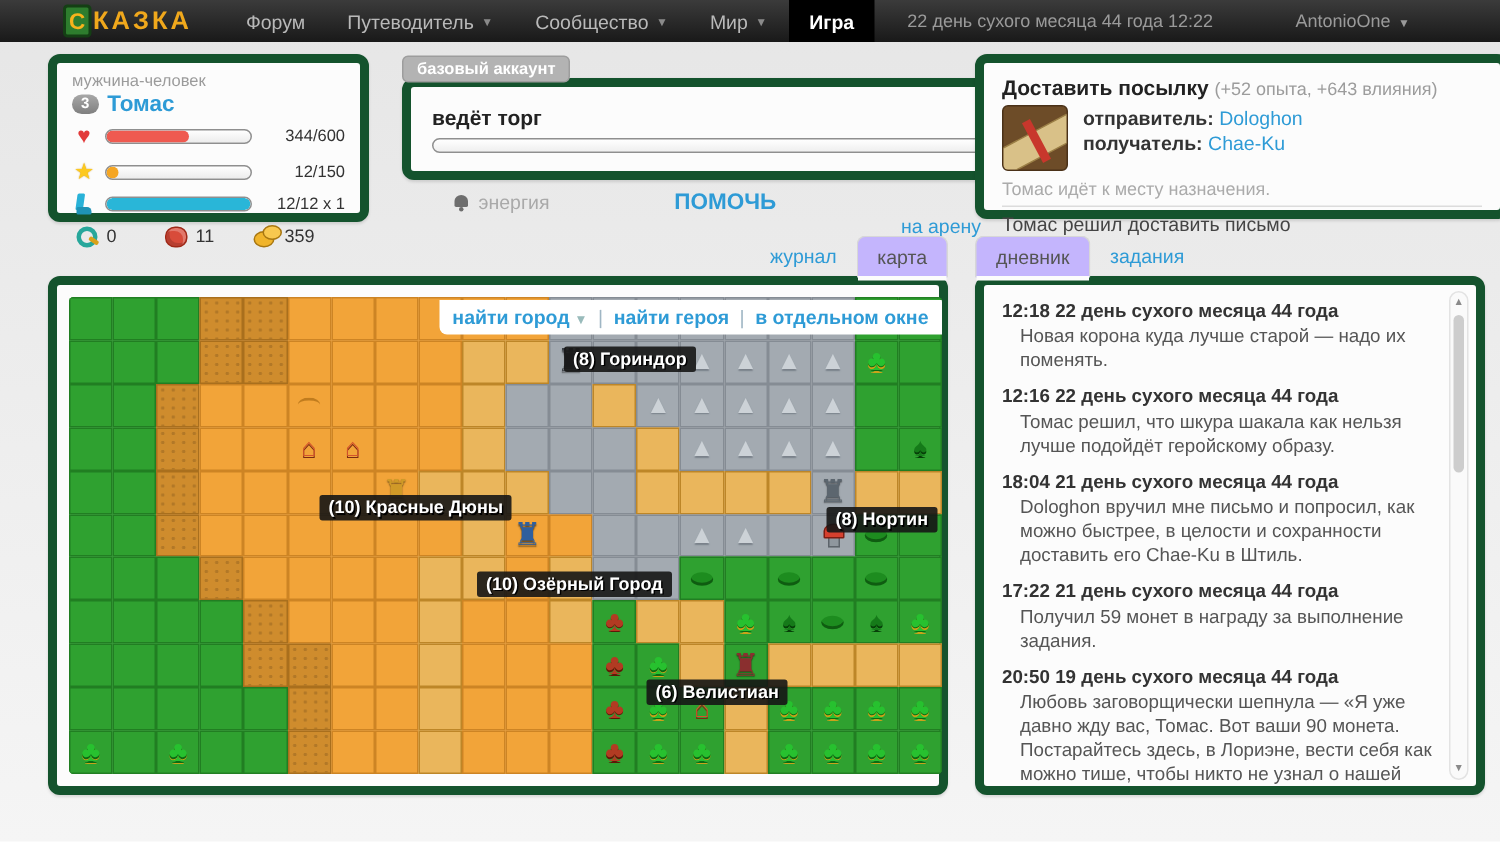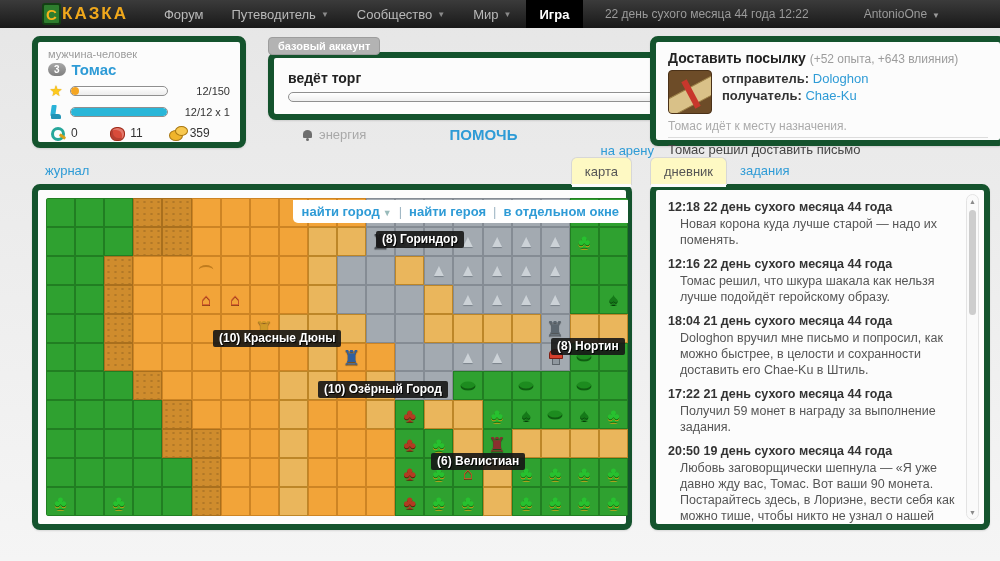--- a/index.html
+++ b/index.html
@@ -80,24 +80,24 @@
   .quest-icon::after { content:""; position:absolute; left:19px; top:8px; width:6px; height:30px; background:#c8372c; transform:rotate(-28deg); }
   .quest-line { font-size:13px; line-height:17px; }
   .quest-label { font-weight:bold; color:#333; }
   .quest-link { color:#2e9bd6; cursor:pointer; }
   .quest-status { color:#ababab; font-size:12px; margin-top:5px; }
   .quest-divider { border:none; border-top:1px solid #dcdcdc; margin:4px 0; }
   .quest-last { color:#444; font-size:13px; }
 
   
   .tabs { position:absolute; top:157px; height:28px; display:flex; align-items:flex-end; z-index:6; }
-  .tabs-left { left:32px; width:600px; justify-content:space-between; }
+  .tabs-left { left:32px; width:600px; justify-content:flex-end; }
   .tabs-right { left:650px; }
   .tab { padding:6px 13px 7px; font-size:13px; color:#2e9bd6; cursor:pointer; border-radius:6px 6px 0 0; }
-  .tab.active { background:#fef9c3; border:1px solid #d7d7d7; border-bottom:none; color:#555; height:28px; position:relative; }
+  .tab.active { background:#c4b5fd; border:1px solid #d7d7d7; border-bottom:none; color:#555; height:28px; position:relative; }
   .tab.active::after { content:""; position:absolute; left:0; right:0; bottom:-2px; height:3px; background:#fcfcfc; }
 
   
   .map-card { left:32px; top:184px; width:600px; height:346px; padding:8px; z-index:4; }
   .map-area { position:relative; width:582px; height:318px; overflow:hidden; border-radius:3px; }
   .map-grid { display:grid; grid-template-columns:repeat(20,1fr); grid-template-rows:repeat(11,1fr); width:582px; height:318px; }
   .tile { position:relative; }
   .t-grass { background:#2fa130; border:1px solid #217e22; }
   .t-sand { background:#f2a439; border:1px solid #cd8424; }
   .t-darksand { background:#cf8c2d; border:1px solid #a96f1d; background-image:radial-gradient(rgba(0,0,0,.14) 1px, transparent 1.4px); background-size:7px 6px; }
@@ -157,20 +157,27 @@
   </div>
 
   <div class="card char-panel">
     <div class="char-race">мужчина-человек</div>
     <div class="char-name-row">
       <span class="lvl-badge">3</span>
       <span class="char-name">Томас</span>
     </div>
     <div id="char-bars">
         <div class="bar-row">
+          <span class="bar-icon i-heart-icon"></span>
+          <div class="bar-track">
+            <div class="bar-fill" style="width: 57%; background: rgb(239, 90, 80);"></div>
+          </div>
+          <span class="bar-val">344/600</span>
+        </div>
+        <div class="bar-row">
           <span class="bar-icon i-star-icon"></span>
           <div class="bar-track">
             <div class="bar-fill" style="width: 8%; background: rgb(245, 166, 35);"></div>
           </div>
           <span class="bar-val">12/150</span>
         </div>
         <div class="bar-row">
           <span class="bar-icon i-boots-icon"></span>
           <div class="bar-track">
             <div class="bar-fill" style="width: 100%; background: rgb(41, 182, 216);"></div>

